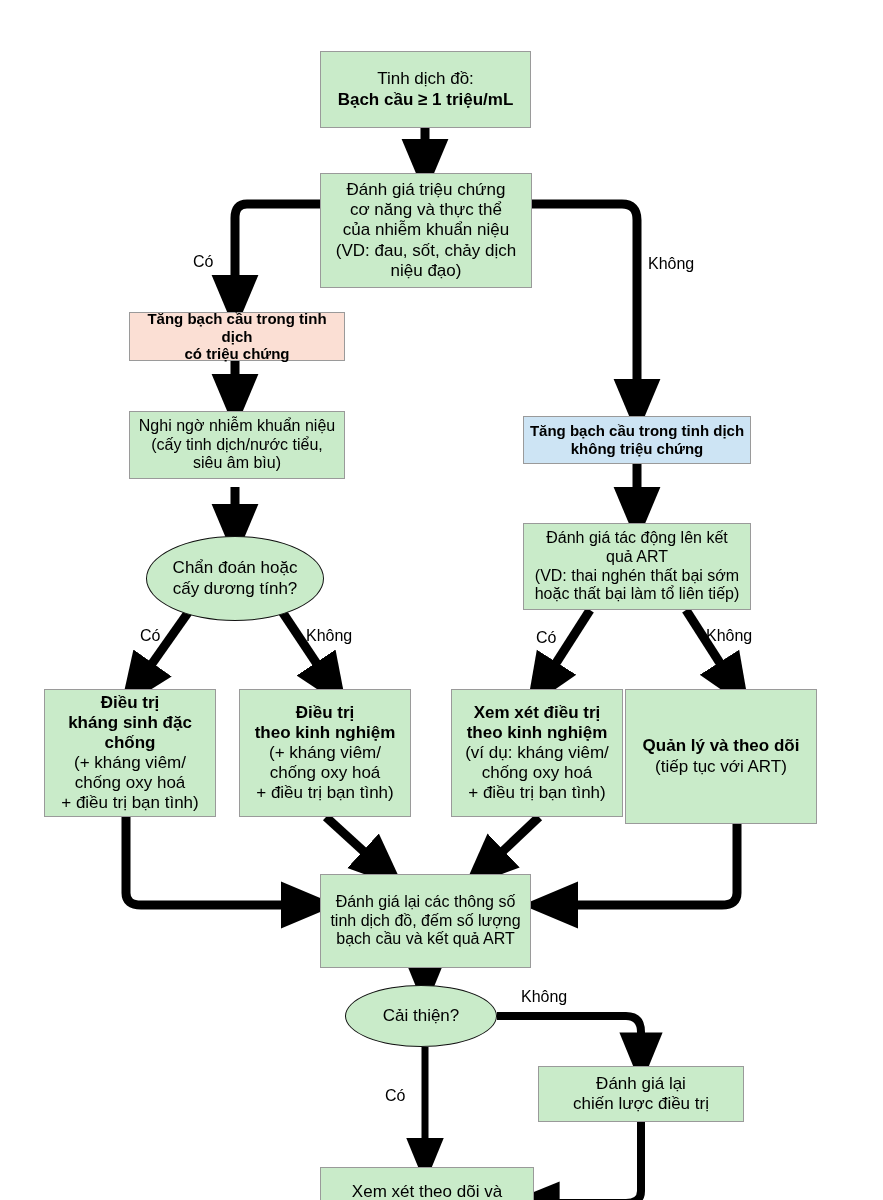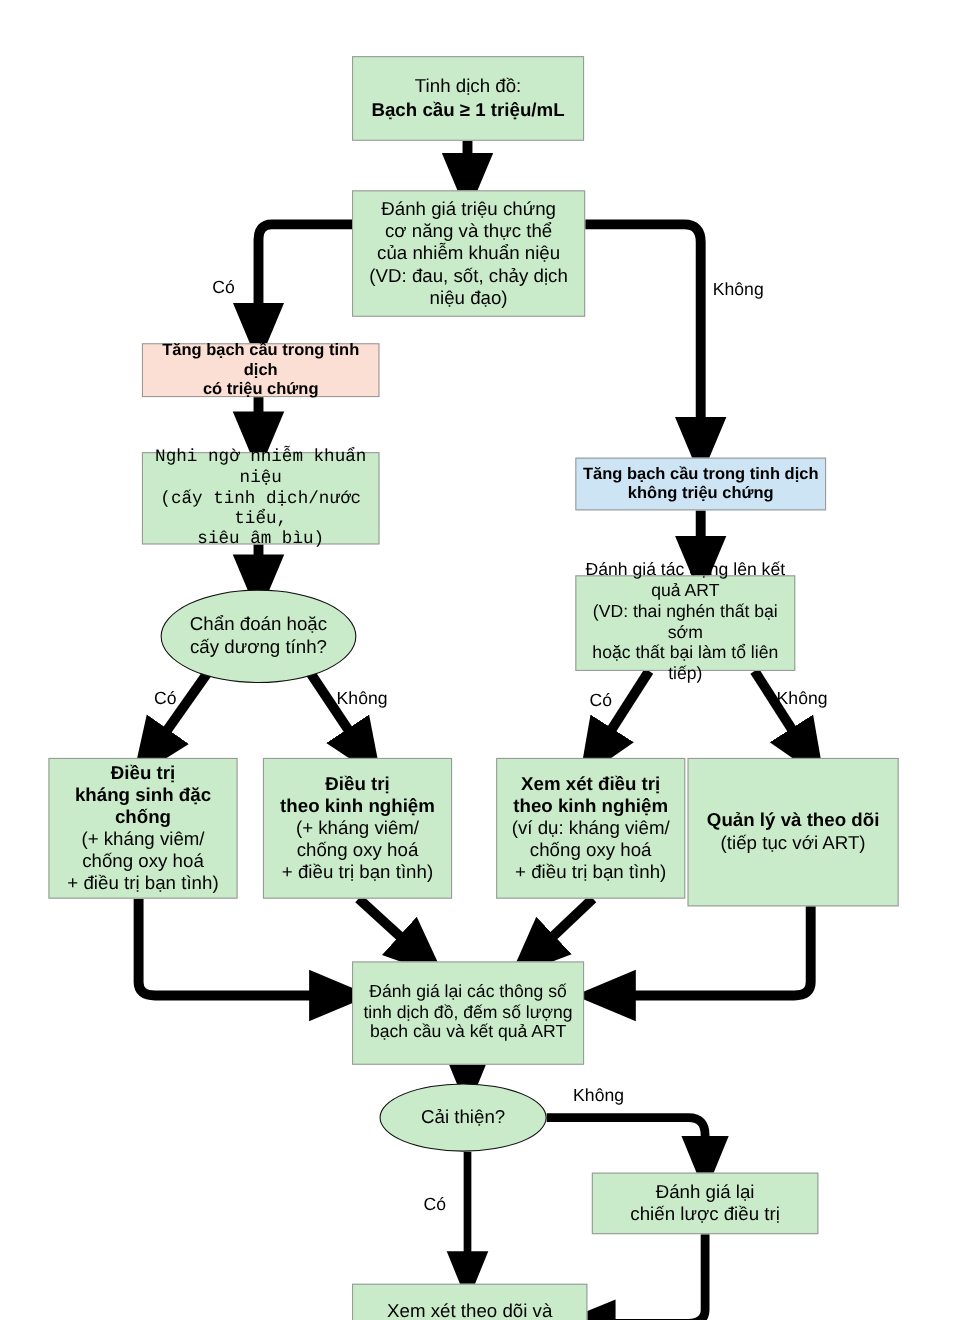--- a/index.html
+++ b/index.html
@@ -143,21 +143,21 @@
     </div>
   </div>
 
   <div class="node rect-pink fs15" style="left:129px; top:268px; width:216px; height:49px;">
     <div class="txt">
       <div class="b">Tăng bạch cầu trong tinh dịch</div>
       <div class="b">có triệu chứng</div>
     </div>
   </div>
 
-  <div class="node rect fs16" style="left:129px; top:367px; width:216px; height:84px;font-family:Liberation Mono, monospace;">
+  <div class="node rect fs16" style="left:129px; top:367px; width:216px; height:68px;">
     <div class="txt">
       <div>Nghi ngờ nhiễm khuẩn niệu</div>
       <div>(cấy tinh dịch/nước tiểu,</div>
       <div>siêu âm bìu)</div>
     </div>
   </div>
 
   <div class="node ellipse fs17" style="left:146px; top:492px; width:178px; height:85px;">
     <div class="txt">
       <div>Chẩn đoán hoặc</div>
@@ -165,21 +165,21 @@
     </div>
   </div>
 
   <div class="node rect-blue fs15" style="left:523px; top:372px; width:228px; height:48px;">
     <div class="txt">
       <div class="b">Tăng bạch cầu trong tinh dịch</div>
       <div class="b">không triệu chứng</div>
     </div>
   </div>
 
-  <div class="node rect fs16" style="left:523px; top:479px; width:200px; height:87px;">
+  <div class="node rect fs16" style="left:523px; top:479px; width:228px; height:87px;">
     <div class="txt">
       <div>Đánh giá tác động lên kết</div>
       <div>quả ART</div>
       <div>(VD: thai nghén thất bại sớm</div>
       <div>hoặc thất bại làm tổ liên tiếp)</div>
     </div>
   </div>
 
   <div class="node rect fs17" style="left:44px; top:645px; width:172px; height:128px;">
     <div class="txt">

